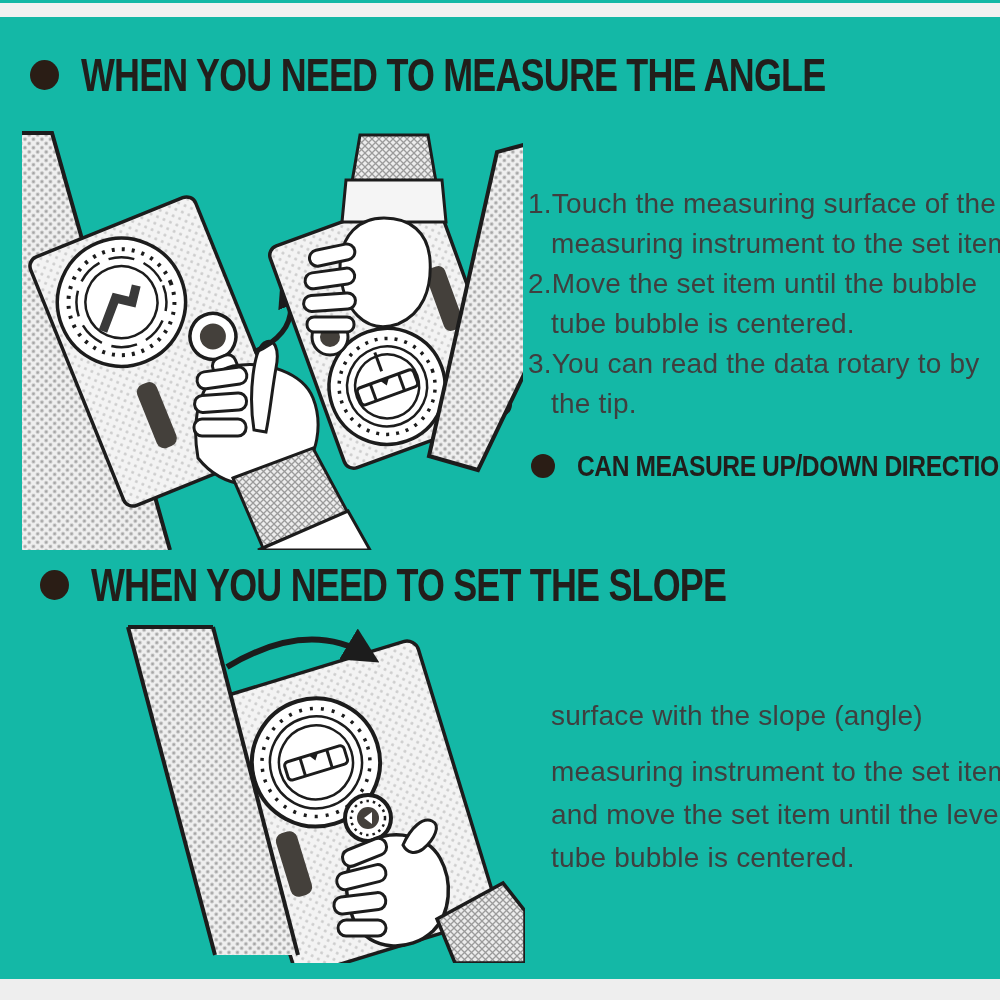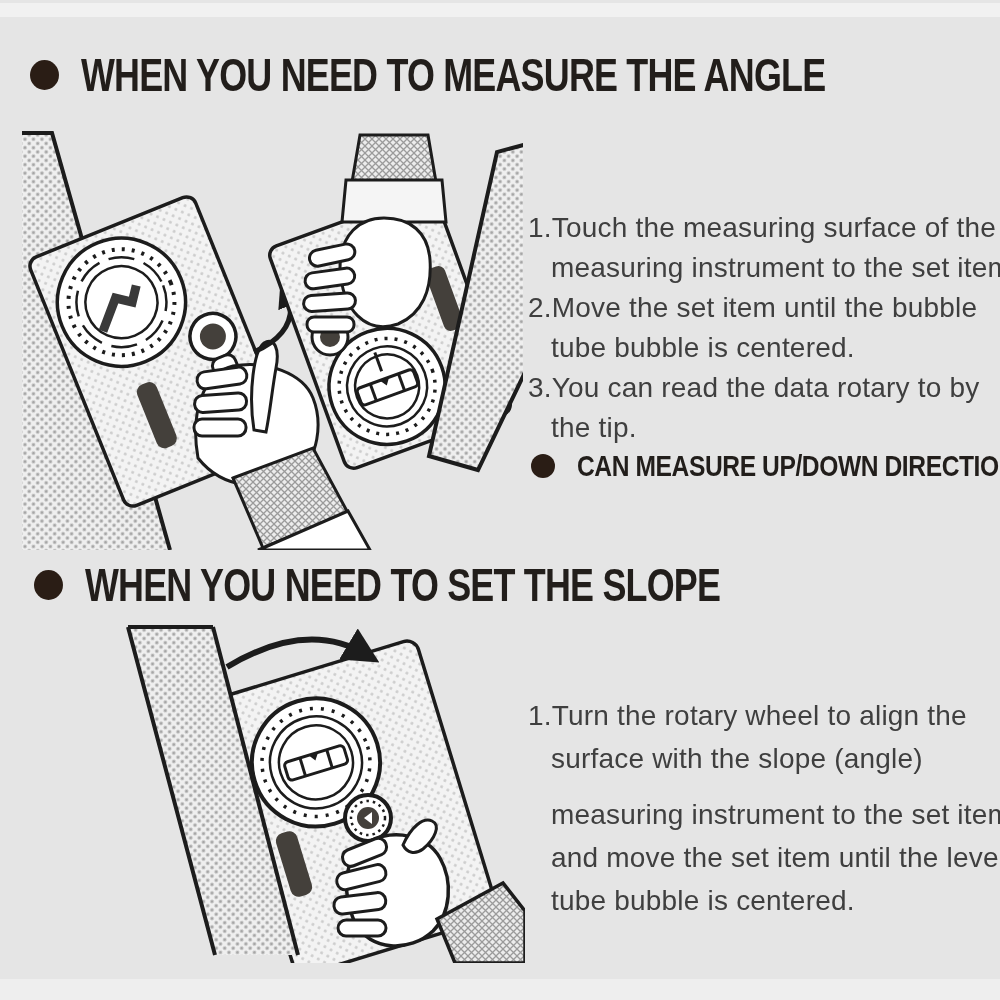--- a/index.html
+++ b/index.html
@@ -1,34 +1,34 @@
 <!DOCTYPE html>
 <html><head>
 <meta charset="utf-8">
 <style>
   html,body{margin:0;padding:0;background:#fff;}
-  .page{position:relative;width:1000px;height:1000px;background:#e5e5e5;overflow:hidden;
+  .page{position:relative;width:1000px;height:1000px;background:#14b8a6;overflow:hidden;
         font-family:"Liberation Sans",sans-serif;}
   .strip{position:absolute;left:0;width:1000px;background:#f1f1f1;}
   .strip.top{top:3px;height:14px;}
   .strip.bottom{top:979px;height:21px;background:#eeeeee;}
 
   .heading{position:absolute;display:flex;align-items:center;gap:22px;}
   .bullet{background:#2a1d15;border-radius:50%;flex:0 0 auto;}
   .bullet.big{width:29px;height:30px;}
   .bullet.small{width:24px;height:24px;}
   .htext{font-weight:bold;color:#221e1b;white-space:nowrap;
          display:inline-block;transform:scaleX(0.78);transform-origin:0 55%;letter-spacing:-1px;}
   .h-main .htext{font-size:46px;}
   .h-note .htext{font-size:30px;transform:scaleX(0.82);letter-spacing:-0.5px;}
 
   .steps{position:absolute;color:#3f3f3f;font-size:28px;letter-spacing:0.2px;}
   .steps .line{white-space:nowrap;}
   .steps .line.rest{padding-left:23px;}
-  .b1{line-height:40px;margin-top:24px;}
+  .b1{line-height:40px;}
   .b2{line-height:43px;}
   .b2 .step + .step{margin-top:13px;}
 
   .illo{position:absolute;}
   .ln{stroke:#1c1c1c;fill:none;}
 </style>
 </head>
 <body>
 
 <div class="page">
@@ -146,21 +146,21 @@
       <div class="line"><span>3.</span><span>You can read the data rotary to by</span></div>
       <div class="line rest">the tip.</div>
     </div>
   </div>
 
   <div class="heading h-note" style="left:531px;top:449px;">
     <span class="bullet small"></span>
     <span class="htext">CAN MEASURE UP/DOWN DIRECTIONS</span>
   </div>
 
-  <div class="heading h-main" style="left:34px;top:558px;">
+  <div class="heading h-main" style="left:40px;top:558px;">
     <span class="bullet big"></span>
     <span class="htext">WHEN YOU NEED TO SET THE SLOPE</span>
   </div>
 
   <svg class="illo" style="left:55px;top:613px;" width="470" height="350" viewBox="0 0 470 350">
     <defs>
       <pattern id="pDots2" width="6" height="6" patternUnits="userSpaceOnUse" patternTransform="rotate(45)">
         <rect width="6" height="6" fill="#efefef"></rect>
           <circle cx="3" cy="3" r="1.7" fill="#a6a6a6"></circle>
       </pattern>
@@ -214,21 +214,20 @@
       <rect x="283" y="307" width="48" height="16" rx="8" fill="#ffffff" stroke="#1c1c1c" stroke-width="3"></rect>
       <path d="M348,232 C356,214 368,204 377,208 C386,212 380,226 368,236 C360,242 352,240 348,232 Z" fill="#ffffff" stroke="#1c1c1c" stroke-width="3"></path>
       <polygon points="382,306 448,270 470,298 470,350 400,350" fill="url(#pHatch2)" stroke="#1c1c1c" stroke-width="3.5"></polygon>
     </g>
 
     <path class="ln" d="M172,54 Q252,6 312,42" stroke-width="6" marker-end="url(#mArrow2)"></path>
   </svg>
 
   <div class="steps b2" style="left:528px;top:694px;width:470px;">
     <div class="step">
-      <div class="line"><span>1.</span><span>Turn the rotary wheel to align the</span></div>
       <div class="line rest">surface with the slope (angle)</div>
     </div>
     <div class="step">
       <div class="line rest">measuring instrument to the set item</div>
       <div class="line rest">and move the set item until the level</div>
       <div class="line rest">tube bubble is centered.</div>
     </div>
   </div>
 
 </div>

